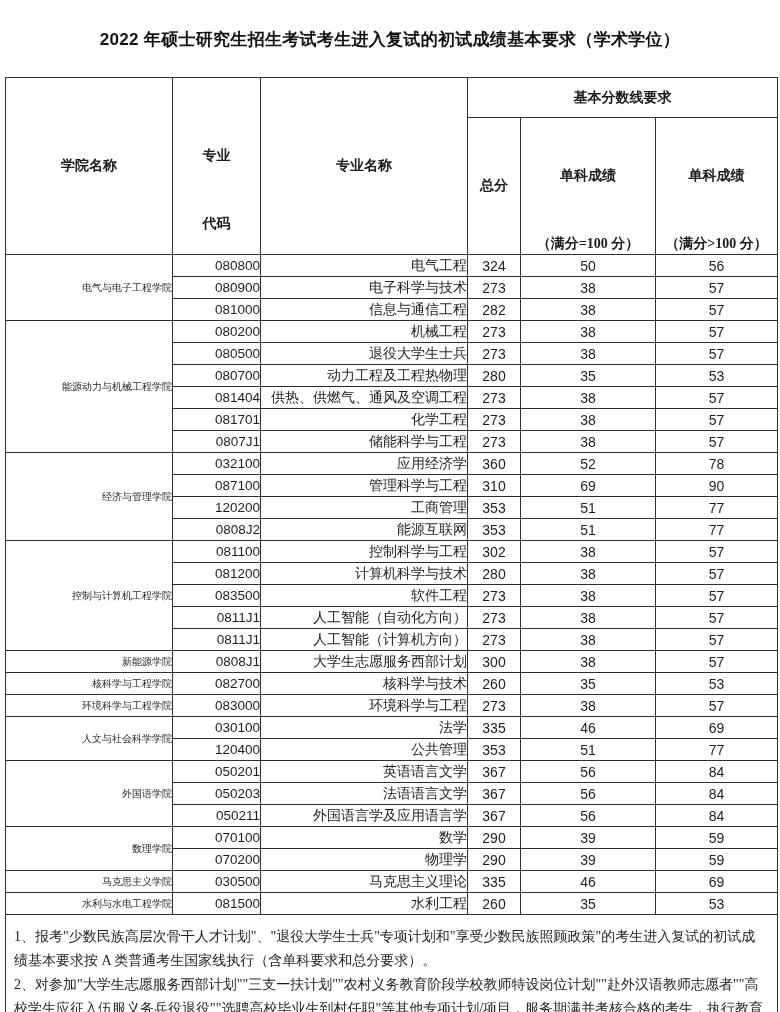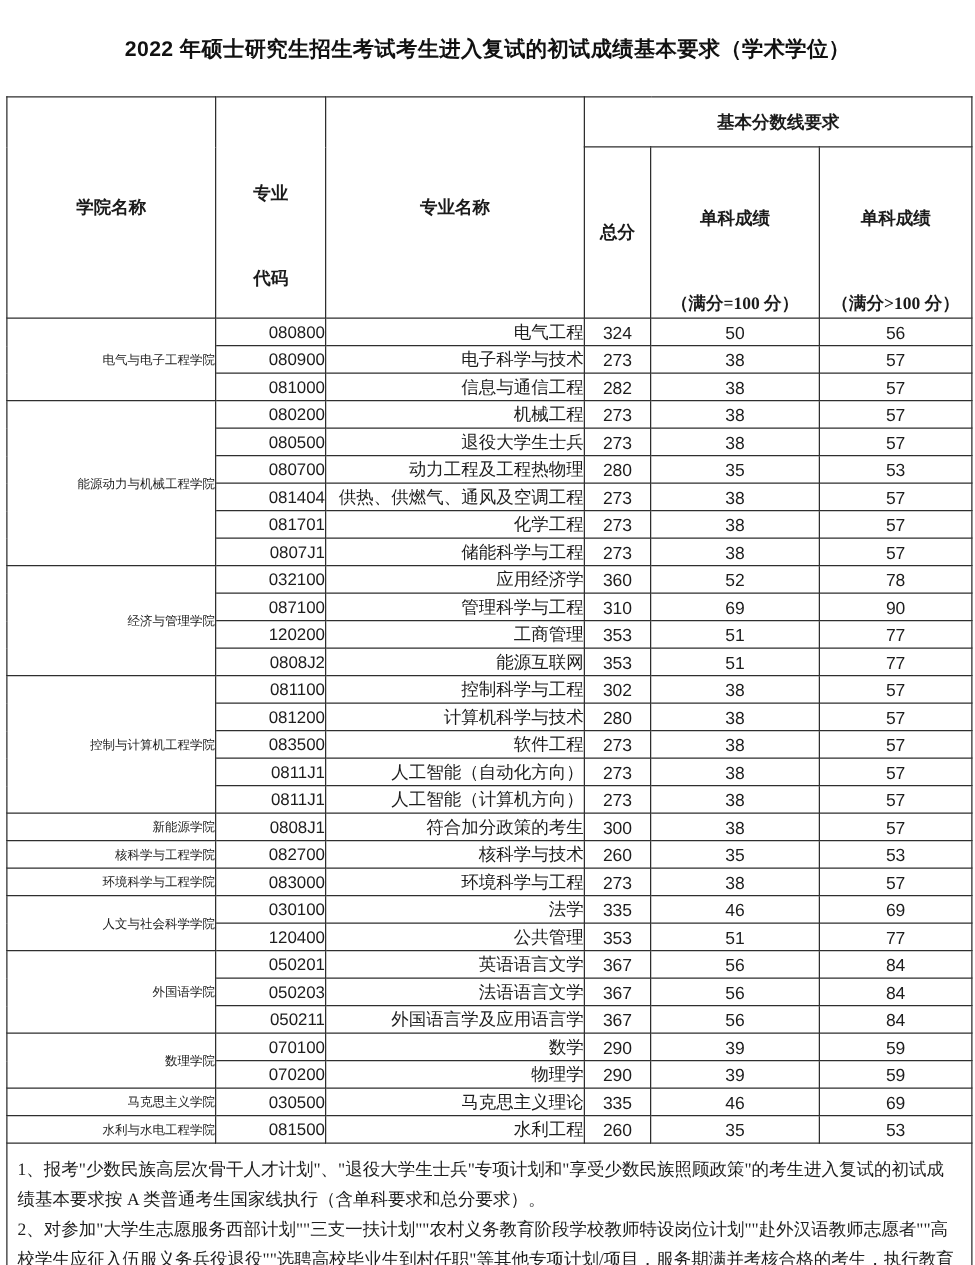--- a/index.html
+++ b/index.html
@@ -247,21 +247,21 @@
         <tr class="data-row">
           <td class="code">0811J1</td>
           <td class="major">人工智能（计算机方向）</td>
           <td class="score">273</td>
           <td class="score">38</td>
           <td class="score">57</td>
         </tr>
         <tr class="data-row">
           <td class="college" rowspan="1">新能源学院</td>
           <td class="code">0808J1</td>
-          <td class="major">符合加分政策的考生</td>
+          <td class="major">大学生志愿服务西部计划</td>
           <td class="score">300</td>
           <td class="score">38</td>
           <td class="score">57</td>
         </tr>
         <tr class="data-row">
           <td class="college" rowspan="1">核科学与工程学院</td>
           <td class="code">082700</td>
           <td class="major">核科学与技术</td>
           <td class="score">260</td>
           <td class="score">35</td>

